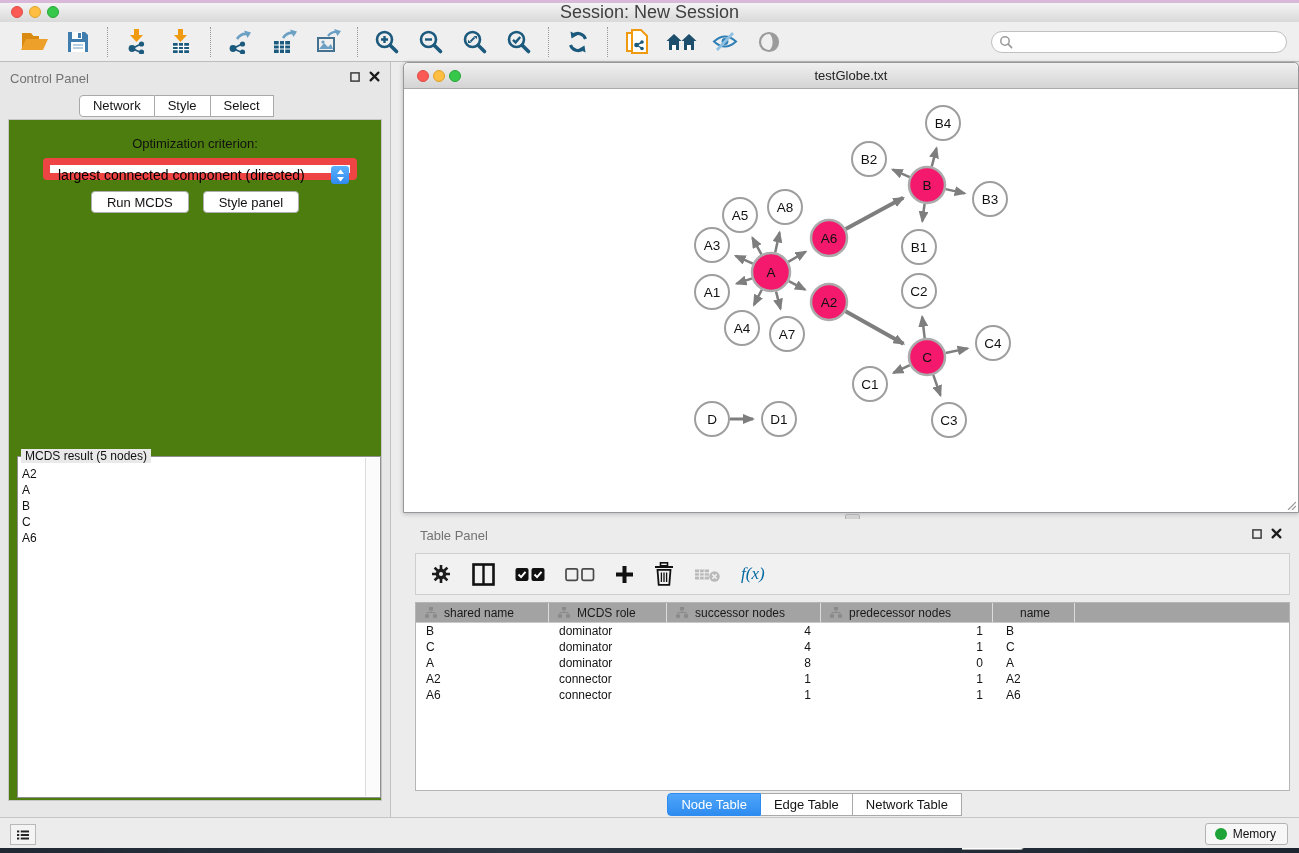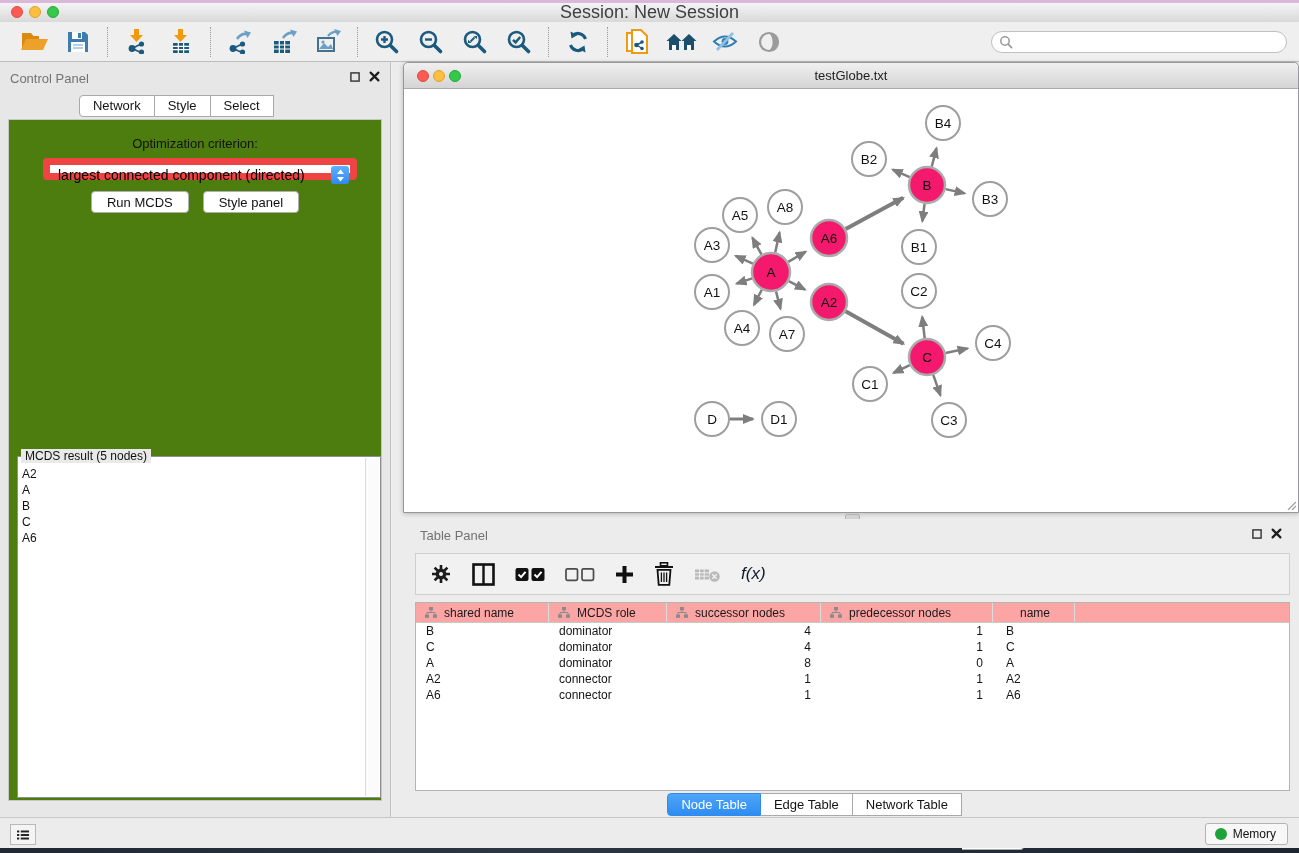--- a/index.html
+++ b/index.html
@@ -79,25 +79,25 @@
                 border:1px solid #b2b2b2;border-radius:2px;cursor:row-resize;}
 
   
   .table-panel{position:absolute;left:392px;top:516px;width:907px;height:298px;background:#ececec;}
   .table-panel .panel-controls{right:17px;}
   .table-panel .panel-title{left:28px;}
   .tp-toolbar{position:absolute;left:23px;top:34px;width:875px;height:42px;background:#f1f1f1;
               border:1px solid #cfcfcf;box-sizing:border-box;display:flex;align-items:center;
               gap:20px;padding:0 14px;}
   .tp-btn{background:none;border:none;padding:0;display:flex;align-items:center;cursor:pointer;}
-  .fx-label{font-family:Liberation Sans, sans-serif;font-style:italic;font-size:17px;color:#0f172a;}
+  .fx-label{font-family:Liberation Serif, serif;font-style:italic;font-size:17px;color:#0369a1;}
   .tp-table{position:absolute;left:23px;top:83px;width:875px;height:189px;background:#fff;
             border:1px solid #b5b5b5;box-sizing:border-box;overflow:hidden;}
   .tbl-header{display:grid;grid-template-columns:133px 118px 154px 172px 82px 1fr;height:20px;
-              background:#fca5a5;border-bottom:1px solid #c9c9c9;box-sizing:border-box;}
+              background:#a3a3a3;border-bottom:1px solid #c9c9c9;box-sizing:border-box;}
   .th{display:flex;align-items:center;gap:7px;padding:0 6px 0 9px;font-size:12px;color:#1a1a1a;
       border-right:1px solid #dcdcdc;box-sizing:border-box;overflow:hidden;}
   .th.center{justify-content:center;}
   .th.filler{border-right:none;}
   .tbl-row{display:grid;grid-template-columns:133px 118px 154px 172px 82px 1fr;height:16px;
            align-items:center;font-size:12px;color:#141414;}
   .td{padding-left:10px;overflow:hidden;white-space:nowrap;}
   .td.num{text-align:right;padding-left:0;padding-right:10px;}
   .td.name{padding-left:13px;}
   .tp-tabs{position:absolute;left:0;top:274px;width:100%;display:flex;justify-content:center;}

